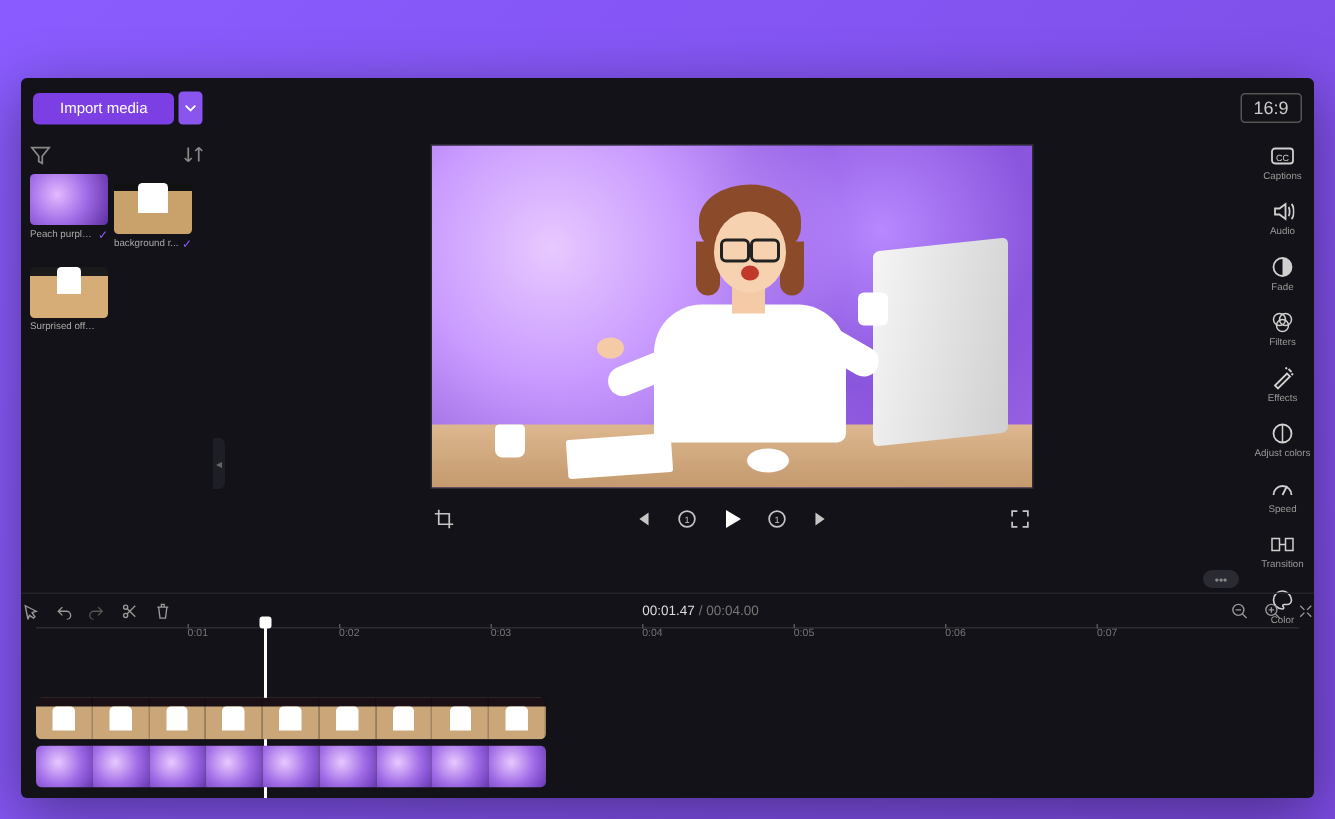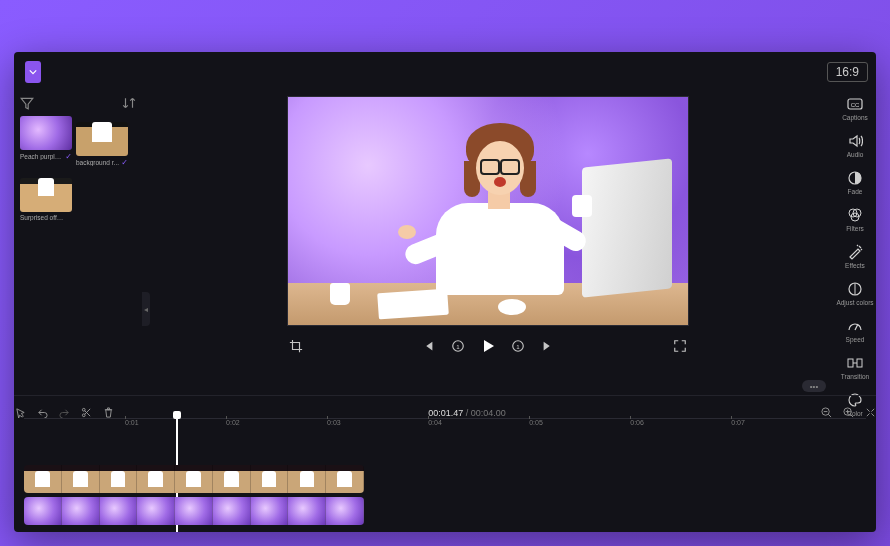--- a/index.html
+++ b/index.html
@@ -71,21 +71,21 @@
   .rail{width:42px;display:flex;flex-direction:column;align-items:center;gap:12px;padding-top:4px;}
   .rail-item{display:flex;flex-direction:column;align-items:center;gap:2px;color:#bbb;cursor:pointer;}
   .rail-item svg{width:16px;height:16px;fill:#d0d0d0;}
   .rail-item .t{font-size:6.5px;color:#999;}
 
   .collapse-handle{position:absolute;width:8px;height:34px;background:#1e1e26;top:240px;display:flex;align-items:center;justify-content:center;color:#666;font-size:8px;cursor:pointer;}
   .collapse-left{left:128px;border-radius:0 4px 4px 0;}
 
   
   .timeline{height:136px;border-top:1px solid #23232b;display:flex;flex-direction:column;}
-  .tl-toolbar{height:22px;display:flex;align-items:flex-end;padding:0 0;gap:10px;color:#888;font-size:10px;}
+  .tl-toolbar{height:22px;display:flex;align-items:center;padding:0 0;gap:10px;color:#888;font-size:10px;}
   .tl-toolbar .ico{width:12px;height:12px;cursor:pointer;display:flex;align-items:center;justify-content:center;}
   .tl-toolbar .ico svg{width:11px;height:11px;fill:#999;}
   .tl-toolbar .sep{flex:1;}
   .timecode{font-size:9px;color:#ddd;}
   .timecode .dur{color:#777;}
   .ruler{height:16px;position:relative;margin:0 10px;border-top:1px solid #2a2a33;}
   .tick{position:absolute;top:0;font-size:7px;color:#777;}
   .tick::before{content:"";position:absolute;left:0;top:-3px;width:1px;height:3px;background:#555;}
   .playhead{position:absolute;top:-4px;bottom:-98px;width:2px;background:#fff;}
   .playhead::before{content:"";position:absolute;top:-4px;left:-3px;width:8px;height:8px;background:#fff;border-radius:2px;}
@@ -99,20 +99,23 @@
   .clip2 .frame{background:radial-gradient(circle at 40% 40%,#e8c9ff,#a06be6 55%,#6a38b8);border-right:1px solid rgba(0,0,0,0.25);}
 
   .overflow-chip{position:absolute;right:50px;bottom:140px;width:24px;height:12px;background:#2a2a33;border-radius:6px;color:#888;font-size:8px;display:flex;align-items:center;justify-content:center;cursor:pointer;}
 </style>
 </head>
 <body>
 
 <div class="app">
 
   <div class="topbar">
+    <div class="import-btn">
+      <span>Import media</span>
+    </div>
     <div class="import-drop">
       <svg viewBox="0 0 10 10">
           <path d="M1 3l4 4 4-4" fill="none" stroke="#fff" stroke-width="1.5"></path>
         </svg>
     </div>
     <div class="topbar-right">
       <div class="aspect-chip">
         <span>16:9</span>
       </div>
     </div>

